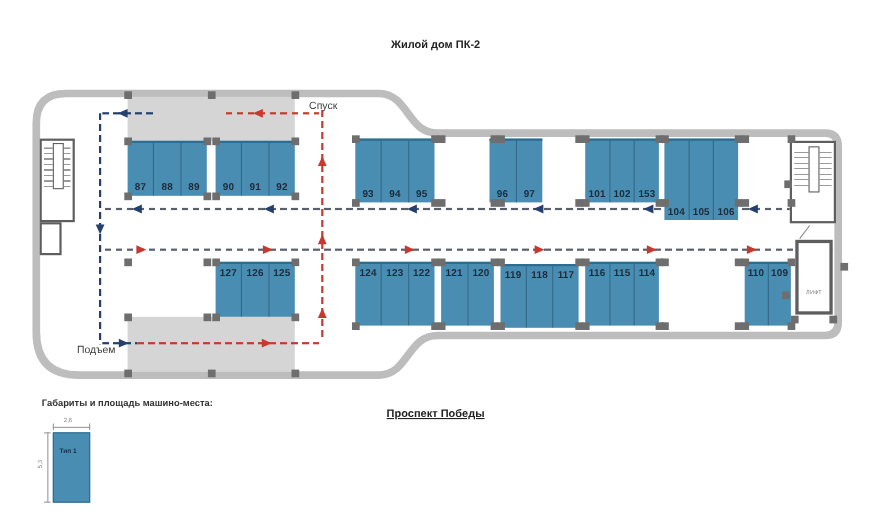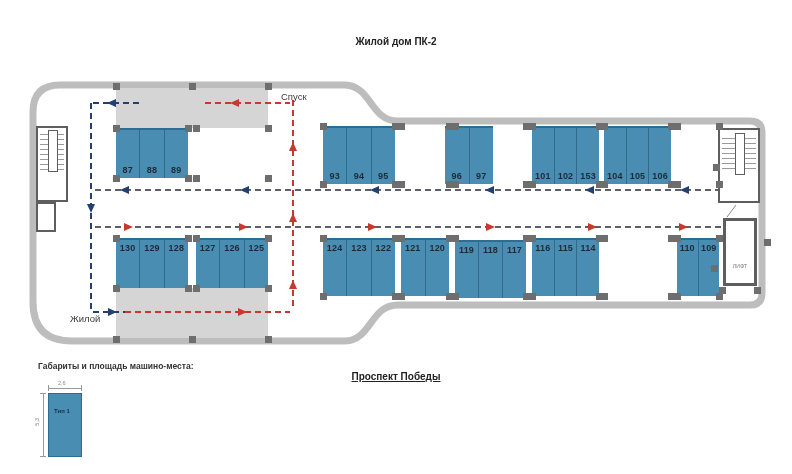--- a/index.html
+++ b/index.html
@@ -51,29 +51,29 @@
       <div class="ramp" style="left: 116px; top: 288px; width: 152px; height: 50px; background: rgb(213, 213, 213);"></div>
       <div class="stall-group lb-bottom" style="left: 116px; top: 128px; width: 72px; height: 50px; background: rgb(74, 141, 178); border-top: 2px solid rgb(46, 109, 146); box-sizing: border-box;">
         <div class="stall" style="color: rgb(28, 43, 58);">87</div>
         <div class="stall" style="color: rgb(28, 43, 58);">88</div>
         <div class="stall" style="color: rgb(28, 43, 58);">89</div>
       </div>
       <div class="column" style="left: 112.5px; top: 124.5px; background: rgb(110, 110, 110);"></div>
       <div class="column" style="left: 184.5px; top: 124.5px; background: rgb(110, 110, 110);"></div>
       <div class="column" style="left: 112.5px; top: 174.5px; background: rgb(110, 110, 110);"></div>
       <div class="column" style="left: 184.5px; top: 174.5px; background: rgb(110, 110, 110);"></div>
+      <div class="stall-group lb-bottom" style="left: 196px; top: 128px; width: 72px; height: 50px; background: rgb(74, 141, 178); border-top: 2px solid rgb(46, 109, 146); box-sizing: border-box;">
+        <div class="stall" style="color: rgb(28, 43, 58);">90</div>
+        <div class="stall" style="color: rgb(28, 43, 58);">91</div>
+        <div class="stall" style="color: rgb(28, 43, 58);">92</div>
+      </div>
       <div class="column" style="left: 192.5px; top: 124.5px; background: rgb(110, 110, 110);"></div>
       <div class="column" style="left: 264.5px; top: 124.5px; background: rgb(110, 110, 110);"></div>
       <div class="column" style="left: 192.5px; top: 174.5px; background: rgb(110, 110, 110);"></div>
       <div class="column" style="left: 264.5px; top: 174.5px; background: rgb(110, 110, 110);"></div>
-      <div class="stall-group lb-top" style="left: 116px; top: 238px; width: 72px; height: 50px; background: rgb(74, 141, 178); border-top: 2px solid rgb(46, 109, 146); box-sizing: border-box;">
-        <div class="stall" style="color: rgb(28, 43, 58);">130</div>
-        <div class="stall" style="color: rgb(28, 43, 58);">129</div>
-        <div class="stall" style="color: rgb(28, 43, 58);">128</div>
-      </div>
       <div class="column" style="left: 112.5px; top: 234.5px; background: rgb(110, 110, 110);"></div>
       <div class="column" style="left: 184.5px; top: 234.5px; background: rgb(110, 110, 110);"></div>
       <div class="column" style="left: 112.5px; top: 284.5px; background: rgb(110, 110, 110);"></div>
       <div class="column" style="left: 184.5px; top: 284.5px; background: rgb(110, 110, 110);"></div>
       <div class="stall-group lb-top" style="left: 196px; top: 238px; width: 72px; height: 50px; background: rgb(74, 141, 178); border-top: 2px solid rgb(46, 109, 146); box-sizing: border-box;">
         <div class="stall" style="color: rgb(28, 43, 58);">127</div>
         <div class="stall" style="color: rgb(28, 43, 58);">126</div>
         <div class="stall" style="color: rgb(28, 43, 58);">125</div>
       </div>
       <div class="column" style="left: 192.5px; top: 234.5px; background: rgb(110, 110, 110);"></div>
@@ -103,21 +103,21 @@
       <div class="column" style="left: 522.5px; top: 180.5px; background: rgb(110, 110, 110);"></div>
       <div class="stall-group lb-bottom" style="left: 532px; top: 126px; width: 67px; height: 58px; background: rgb(74, 141, 178); border-top: 2px solid rgb(46, 109, 146); box-sizing: border-box;">
         <div class="stall" style="color: rgb(28, 43, 58);">101</div>
         <div class="stall" style="color: rgb(28, 43, 58);">102</div>
         <div class="stall" style="color: rgb(28, 43, 58);">153</div>
       </div>
       <div class="column" style="left: 528.5px; top: 122.5px; background: rgb(110, 110, 110);"></div>
       <div class="column" style="left: 595.5px; top: 122.5px; background: rgb(110, 110, 110);"></div>
       <div class="column" style="left: 528.5px; top: 180.5px; background: rgb(110, 110, 110);"></div>
       <div class="column" style="left: 595.5px; top: 180.5px; background: rgb(110, 110, 110);"></div>
-      <div class="stall-group lb-bottom" style="left: 604px; top: 126px; width: 67px; height: 58px; background: rgb(74, 141, 178); border-top: 2px solid rgb(46, 109, 146); box-sizing: border-box;">
+      <div class="stall-group lb-bottom" style="left: 604px; top: 126px; width: 67px; height: 74px; background: rgb(74, 141, 178); border-top: 2px solid rgb(46, 109, 146); box-sizing: border-box;">
         <div class="stall" style="color: rgb(28, 43, 58);">104</div>
         <div class="stall" style="color: rgb(28, 43, 58);">105</div>
         <div class="stall" style="color: rgb(28, 43, 58);">106</div>
       </div>
       <div class="column" style="left: 600.5px; top: 122.5px; background: rgb(110, 110, 110);"></div>
       <div class="column" style="left: 667.5px; top: 122.5px; background: rgb(110, 110, 110);"></div>
       <div class="column" style="left: 600.5px; top: 180.5px; background: rgb(110, 110, 110);"></div>
       <div class="column" style="left: 667.5px; top: 180.5px; background: rgb(110, 110, 110);"></div>
       <div class="column" style="left: 673.5px; top: 122.5px; background: rgb(110, 110, 110);"></div>
       <div class="column" style="left: 715.5px; top: 122.5px; background: rgb(110, 110, 110);"></div>
@@ -222,21 +222,21 @@
     <div class="rail" style="left:15px;top:3px;width:10px;height:42px;"></div>
   </div>
 
   <div class="elevator" style="left:723px;top:218px;width:34px;height:68px;">
     <span>ЛИФТ</span>
   </div>
 
   <div class="title-text" style="left:276px;top:36px;">Жилой дом ПК-2</div>
   <div class="title-text" style="left:276px;top:371px;text-decoration:underline;">Проспект Победы</div>
   <div class="plan-label" style="left:281px;top:91px;">Спуск</div>
-  <div class="plan-label" style="left:70px;top:313px;">Жилой</div>
+  <div class="plan-label" style="left:70px;top:313px;">Подъем</div>
 
   <div id="legend-title">Габариты и площадь машино-места:</div>
   <div id="legend-swatch" style="background: rgb(74, 141, 178); border-color: rgb(46, 109, 146);">
     <span>Тип 1</span>
   </div>
   <div class="dim-line" style="left:48px;top:388px;width:34px;height:1px;"></div>
   <div class="dim-line" style="left:48px;top:385px;width:1px;height:6px;"></div>
   <div class="dim-line" style="left:81px;top:385px;width:1px;height:6px;"></div>
   <div class="dim-text" style="left:58px;top:380px;">2,6</div>
   <div class="dim-line" style="left:43px;top:393px;width:1px;height:64px;"></div>

